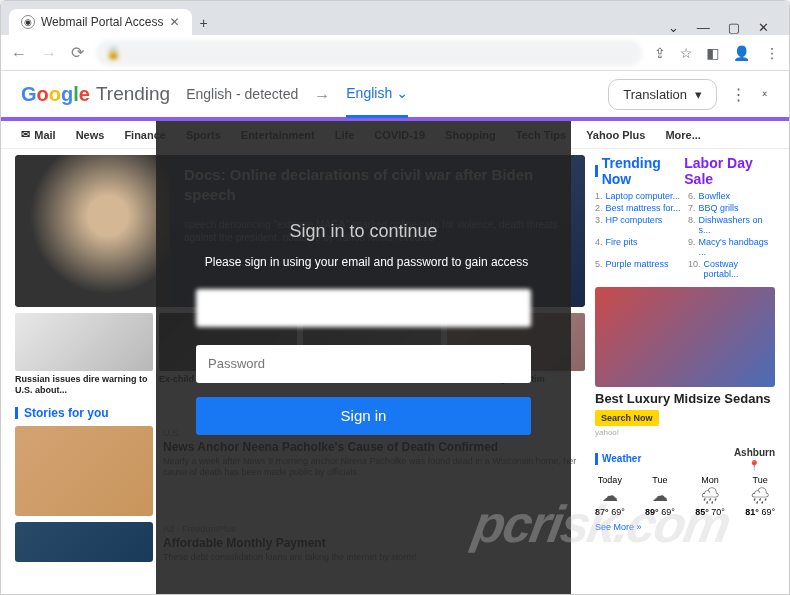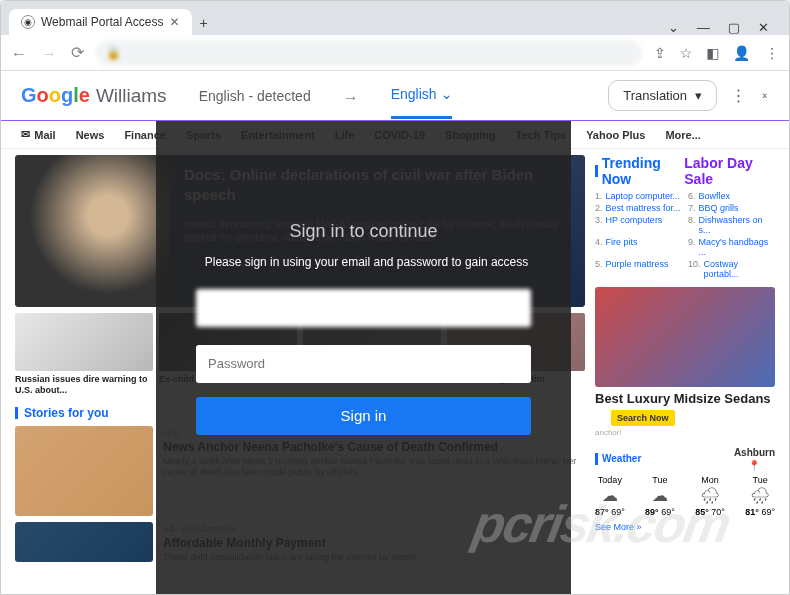--- a/index.html
+++ b/index.html
@@ -14,21 +14,21 @@
 .new-tab { padding: 4px 8px; color: #444; font-size: 14px; }
 .window-controls { margin-left: auto; display: flex; gap: 18px; color: #333; font-size: 13px; padding-right: 12px; align-items: center;}
 
 .addr-bar { height: 36px; background: #fff; border-bottom: 1px solid #ddd; display: flex; align-items: center; padding: 0 10px; gap: 12px; }
 .nav-arrows { display: flex; gap: 14px; color: #888; font-size: 16px; }
 .addr-field { flex: 1; background: #f1f3f4; border-radius: 14px; height: 26px; display: flex; align-items: center; padding: 0 10px; gap: 8px; filter: blur(2px); }
 .lock-ic { font-size: 12px; color: #5f6368; }
 .url-text { color: #666; font-size: 11px; white-space: nowrap; overflow: hidden; }
 .addr-icons { display: flex; gap: 14px; color: #5f6368; font-size: 14px; }
 
-.translate-bar { height: 50px; background: #fff; border-bottom: 1px solid #8b5cf6; display: flex; align-items: center; padding: 0 20px; gap: 32px; }
+.translate-bar { height: 50px; background: #fff; border-bottom: 4px solid #8b5cf6; display: flex; align-items: center; padding: 0 20px; gap: 16px; }
 .gt-logo { display: flex; align-items: center; gap: 4px; font-size: 20px; }
 .g1 { color: #4285f4; } .g2 { color: #ea4335; } .g3 { color: #fbbc05; } .g4 { color: #4285f4; } .g5 { color: #34a853; } .g6 { color: #ea4335; }
 .gt-trans { color: #5f6368; font-size: 19px; margin-left: 2px; }
 .lang-src { color: #5f6368; font-size: 14px; }
 .lang-arrow { color: #888; }
 .lang-tgt { color: #1a73e8; font-size: 14px; border-bottom: 3px solid #1a73e8; padding-bottom: 14px; margin-top: 14px; display: flex; align-items: center; gap: 4px; }
 .gt-right { margin-left: auto; display: flex; align-items: center; gap: 14px; }
 .gt-dropdown { border: 1px solid #ccc; border-radius: 10px; padding: 7px 14px; font-size: 13px; color: #333; display: flex; align-items: center; gap: 8px; }
 .gt-menu { color: #5f6368; font-size: 16px; }
 .gt-collapse { display: flex; flex-direction: column; align-items: center; color: #5f6368; font-size: 10px; line-height: 0.7; }
@@ -72,21 +72,21 @@
 .trending { }
 .tr-hdr { display: flex; justify-content: space-between; font-size: 14px; font-weight: bold; margin-bottom: 4px; }
 .tr-hdr .left { color: #0f69ff; display: flex; align-items: center; gap: 4px;}
 .tr-hdr .right { color: #7e1fff; }
 .tr-grid { display: grid; grid-template-columns: 1fr 1fr; gap: 2px 6px; }
 .tr-item { font-size: 9px; color: #0f69ff; display: flex; gap: 3px; }
 .tr-num { color: #888; flex-shrink: 0; }
 
 .ad-box { margin-top: 8px; height: 100px; background: linear-gradient(135deg, #c94b4b, #4b6cb7); border-radius: 3px; }
 .ad-title { font-size: 13px; font-weight: bold; margin-top: 4px; color: #222; line-height: 1.2;}
-.search-now { display:inline-block; background: #ffd600; color: #333; font-size: 9px; font-weight: bold; padding: 3px 6px; border-radius: 2px; margin-top: 3px; margin-left: 16px; }
+.search-now { display:inline-block; background: #ffd600; color: #333; font-size: 9px; font-weight: bold; padding: 3px 6px; border-radius: 2px; margin-top: 3px; }
 .ad-src { font-size: 8px; color: #aaa; margin-top:2px;}
 
 .weather { margin-top: 10px; }
 .w-hdr { display: flex; justify-content: space-between; font-size: 10px; font-weight: bold; }
 .w-hdr .left { color: #0f69ff; display:flex; align-items:center; gap:4px;}
 .w-hdr .right { color: #333; display:flex; align-items:center; gap:2px;flex-direction:column;}
 .w-days { display: flex; justify-content: space-between; margin-top: 4px; }
 .w-day { text-align: center; font-size: 9px; line-height: 1.3; }
 .w-icon { font-size: 16px; color: #555; }
 .w-t { font-weight:bold; }
@@ -137,21 +137,21 @@
       <span>☆</span>
       <span>◧</span>
       <span>👤</span>
       <span>⋮</span>
     </div>
   </div>
 
   <div class="translate-bar">
     <div class="gt-logo">
       <span><b><span class="g1">G</span><span class="g2">o</span><span class="g3">o</span><span class="g4">g</span><span class="g5">l</span><span class="g6">e</span></b></span>
-      <span class="gt-trans">Williams</span>
+      <span class="gt-trans">Trending</span>
     </div>
     <span class="lang-src">English - detected</span>
     <span class="lang-arrow">→</span>
     <span class="lang-tgt">
         <span>English</span> 
         <span>⌄</span>
       </span>
     <div class="gt-right">
       <div class="gt-dropdown">
         <span>Translation</span>
@@ -281,21 +281,21 @@
             <span class="tr-item">
                 <span class="tr-num">10.</span>
                 <span>Costway portabl...</span>
               </span>
           </div>
         </div>
 
         <div class="ad-box"></div>
         <div class="ad-title">Best Luxury Midsize Sedans</div>
         <span class="search-now">Search Now</span>
-        <div class="ad-src">anchor!</div>
+        <div class="ad-src">yahoo!</div>
 
         <div class="weather">
           <div class="w-hdr">
             <span class="left">
                 <span class="stories-bar"></span>
                 <span>Weather</span>
               </span>
             <span class="right">
                 <span>Ashburn</span> 
                 <span>📍</span>

